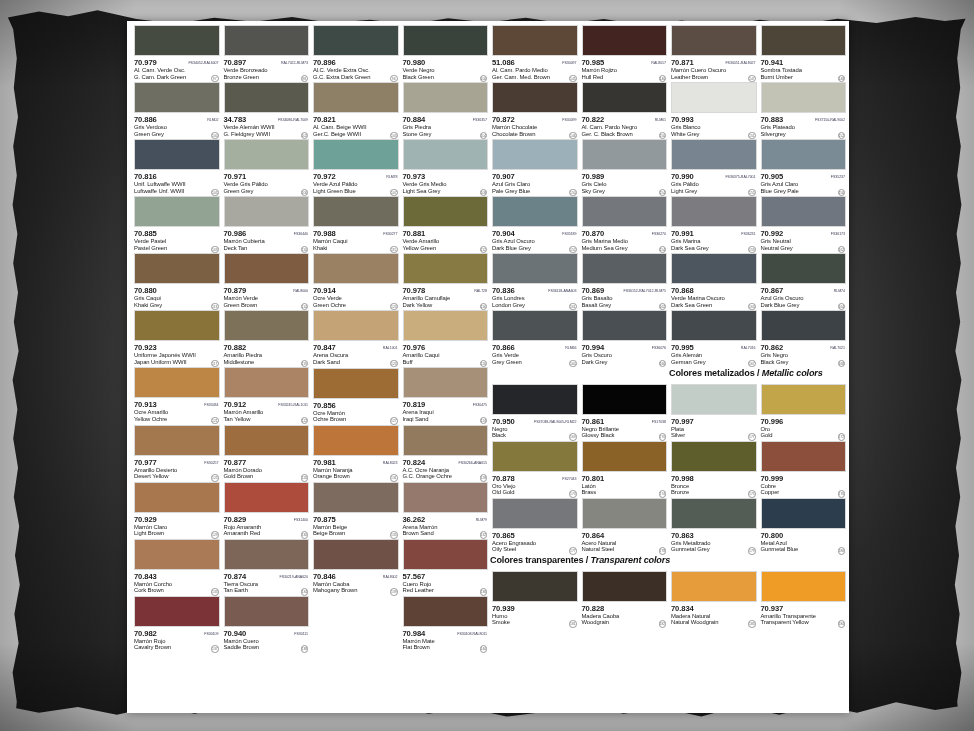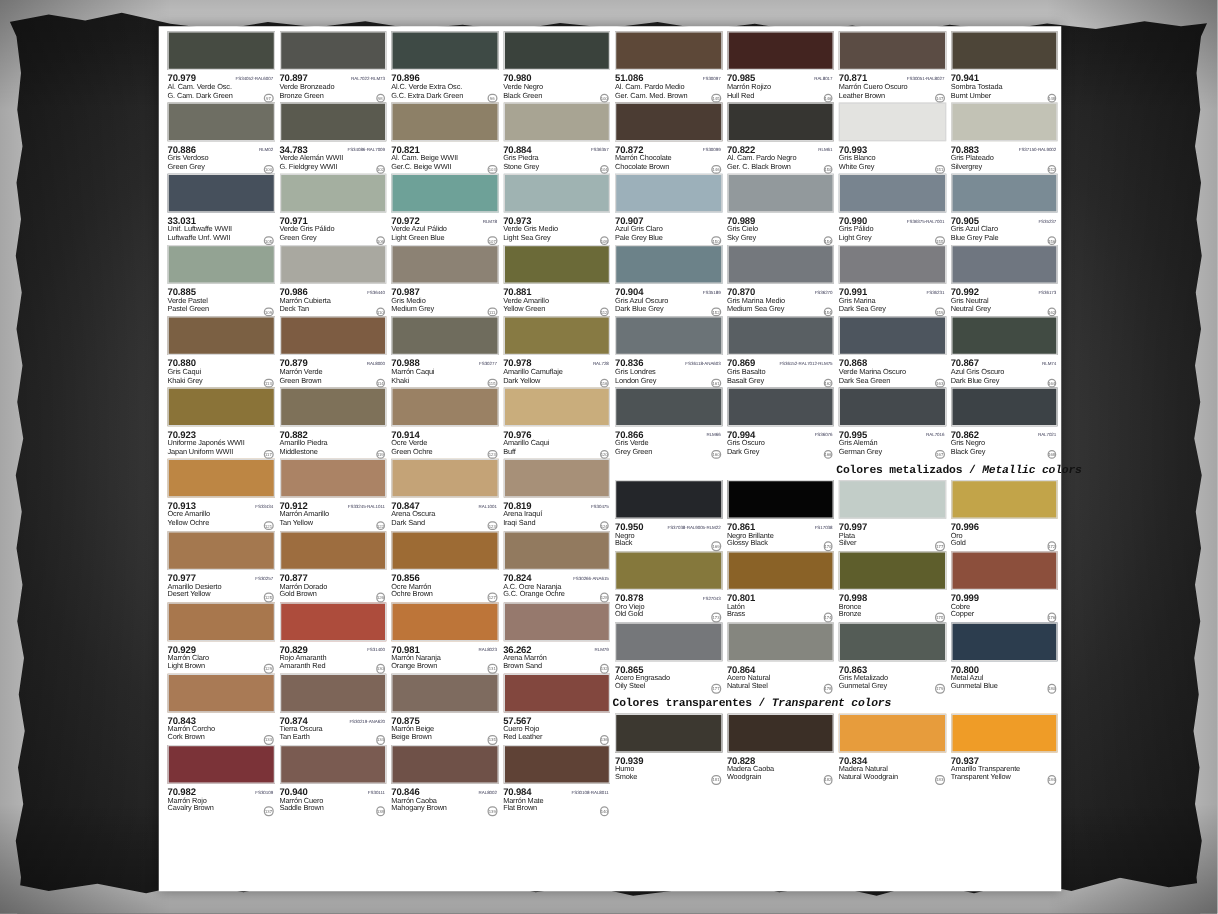--- a/index.html
+++ b/index.html
@@ -130,24 +130,23 @@
     border: 0.6px solid #9a9a9a;
     color: #6e6e6e;
     font-size: 3.4px;
     line-height: 6.4px;
     text-align: center;
   }
   
   .section-head {
     height: 16px;
     display: flex;
-    align-items: center;
+    align-items: flex-start;
     white-space: nowrap;
     overflow: visible;
-    font-family: Liberation Mono, monospace;
   }
   .section-head .sh-txt {
     font-size: 9.1px;
     font-weight: bold;
     color: #111;
     letter-spacing: -0.15px;
   }
   .section-head .sh-txt i { font-weight: bold; }
   .spacer-cell { height: 57.1px; }
 </style>
@@ -187,21 +186,21 @@
                 </div>
                 <div class="name-es">Gris Verdoso</div>
                 <div class="name-en">Green Grey</div>
                 <div class="badge">100</div>
               </div>
             </div>
             <div class="cell">
               <div class="sw" style="background: rgb(70, 80, 92);"></div>
               <div class="info">
                 <div class="code-row">
-                  <span class="code">33.031</span>
+                  <span class="code">70.816</span>
                 </div>
                 <div class="name-es">Unif. Luftwaffe WWII</div>
                 <div class="name-en">Luftwaffe Unf. WWII</div>
                 <div class="badge">105</div>
               </div>
             </div>
             <div class="cell">
               <div class="sw" style="background: rgb(147, 163, 147);"></div>
               <div class="info">
                 <div class="code-row">
@@ -452,31 +451,20 @@
             <div class="cell">
               <div class="sw" style="background: rgb(110, 161, 152);"></div>
               <div class="info">
                 <div class="code-row">
                   <span class="code">70.972</span>
                   <span class="ref">RLM78</span>
                 </div>
                 <div class="name-es">Verde Azul Pálido</div>
                 <div class="name-en">Light Green Blue</div>
                 <div class="badge">107</div>
-              </div>
-            </div>
-            <div class="cell">
-              <div class="sw" style="background: rgb(140, 130, 116);"></div>
-              <div class="info">
-                <div class="code-row">
-                  <span class="code">70.987</span>
-                </div>
-                <div class="name-es">Gris Medio</div>
-                <div class="name-en">Medium Grey</div>
-                <div class="badge">111</div>
               </div>
             </div>
             <div class="cell">
               <div class="sw" style="background: rgb(111, 108, 93);"></div>
               <div class="info">
                 <div class="code-row">
                   <span class="code">70.988</span>
                   <span class="ref">FS30277</span>
                 </div>
                 <div class="name-es">Marrón Caqui</div>

